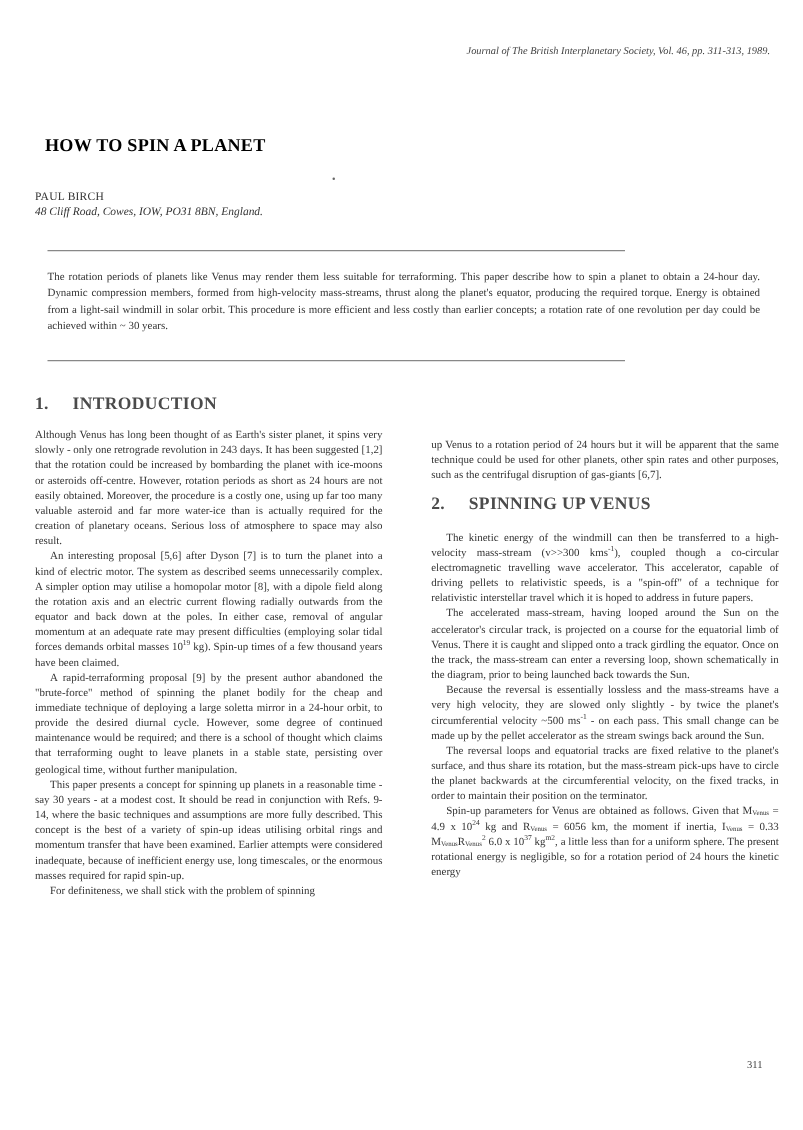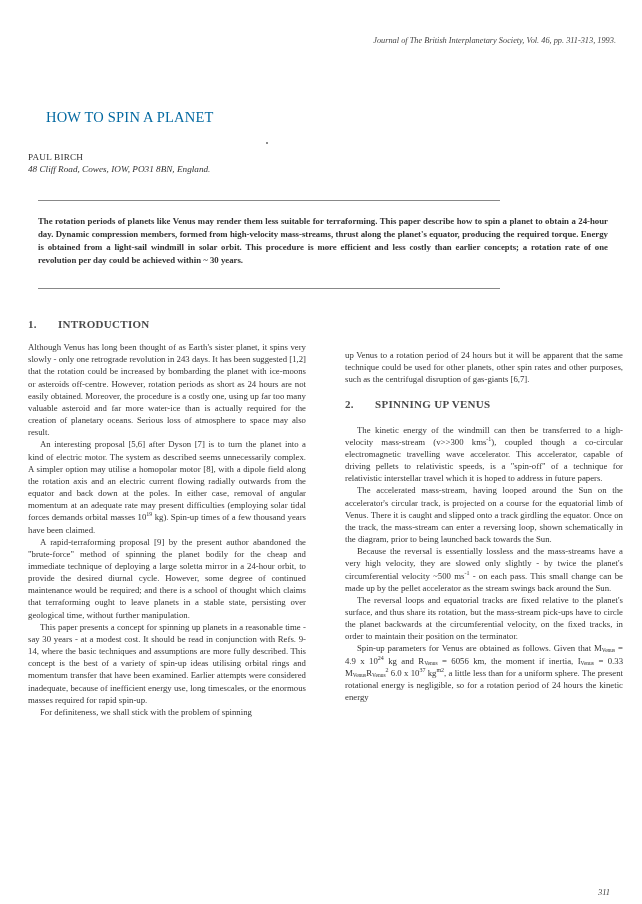--- a/index.html
+++ b/index.html
@@ -1,43 +1,43 @@
 <!DOCTYPE html>
 <html><head>
 <meta charset="utf-8">
 <style>
   html, body { margin: 0; padding: 0; background: #ffffff; }
   body { width: 642px; height: 904px; position: relative; overflow: hidden;
          font-family: "Liberation Serif", "DejaVu Serif", serif; color: #2e2e2e; }
   .journal { position: absolute; top: 36px; right: 26px; font-size: 8.3px; font-style: italic; color: #444; }
-  .title { position: absolute; top: 109px; left: 46px; font-size: 14.5px; font-weight: normal; color: #0369a1; letter-spacing: 0.2px; margin: 0; }
+  .title { position: absolute; top: 109px; left: 36px; font-size: 14.5px; font-weight: bold; color: #000000; letter-spacing: 0.2px; margin: 0; }
   .dot { position: absolute; top: 142px; left: 266px; width: 2px; height: 2px; background: #666; border-radius: 50%; }
   .author { position: absolute; top: 152px; left: 28px; font-size: 9.2px; color: #333; letter-spacing: 0.2px; }
   .address { position: absolute; top: 164px; left: 28px; font-size: 9.2px; font-style: italic; color: #333; }
   .rule { position: absolute; left: 38px; width: 462px; height: 1.4px; background: #888; }
   .rule.top { top: 200px; }
   .rule.bottom { top: 288px; }
-  .abstract { position: absolute; top: 215px; left: 38px; width: 570px; font-size: 8.75px; line-height: 13px; text-align: justify; color: #333; margin: 0; font-weight: bold; }
+  .abstract { position: absolute; top: 215px; left: 38px; width: 570px; font-size: 8.75px; line-height: 13px; text-align: justify; color: #333; margin: 0; }
   .col { position: absolute; top: 318px; width: 278px; font-size: 8.75px; line-height: 12.15px; text-align: justify; color: #333; }
   .col.left { left: 28px; }
   .col.right { left: 345px; top: 349px; }
   .col p { margin: 0; text-indent: 12px; }
   .col p.first { text-indent: 0; }
-  .heading { font-size: 11px; font-weight: bold; color: #4b4b4b; margin: 0 0 13px 0; letter-spacing: 0.3px; }
+  .heading { font-size: 14px; font-weight: bold; color: #4b4b4b; margin: 0 0 13px 0; letter-spacing: 0.3px; }
   .heading .num { display: inline-block; width: 30px; }
   .col.right .heading { margin: 13px 0 13px 0; }
   .left .heading { margin-bottom: 11px; }
   sup { font-size: 6px; line-height: 0; vertical-align: 4px; }
   sub { font-size: 5.5px; line-height: 0; vertical-align: -1px; }
-  .pagenum { position: absolute; top: 887px; right: 32px; font-size: 8.5px; font-style: italic; color: #444; }
+  .pagenum { position: absolute; top: 846px; right: 32px; font-size: 8.5px; color: #444; }
 </style>
 </head>
 <body>
 
-<div class="journal">Journal of The British Interplanetary Society, Vol. 46, pp. 311-313, 1993.</div>
+<div class="journal">Journal of The British Interplanetary Society, Vol. 46, pp. 311-313, 1989.</div>
 
 <h1 class="title">HOW TO SPIN A PLANET</h1>
 <div class="dot"></div>
 <div class="author">PAUL BIRCH</div>
 <div class="address">48 Cliff Road, Cowes, IOW, PO31 8BN, England.</div>
 
 <div class="rule top"></div>
 <p class="abstract">The rotation periods of planets like Venus may render them less suitable for terraforming. This paper describe how to spin a planet to obtain a 24-hour day. Dynamic compression members, formed from high-velocity mass-streams, thrust along the planet's equator, producing the required torque. Energy is obtained from a light-sail windmill in solar orbit. This procedure is more efficient and less costly than earlier concepts; a rotation rate of one revolution per day could be achieved within ~ 30 years.</p>
 <div class="rule bottom"></div>
 

